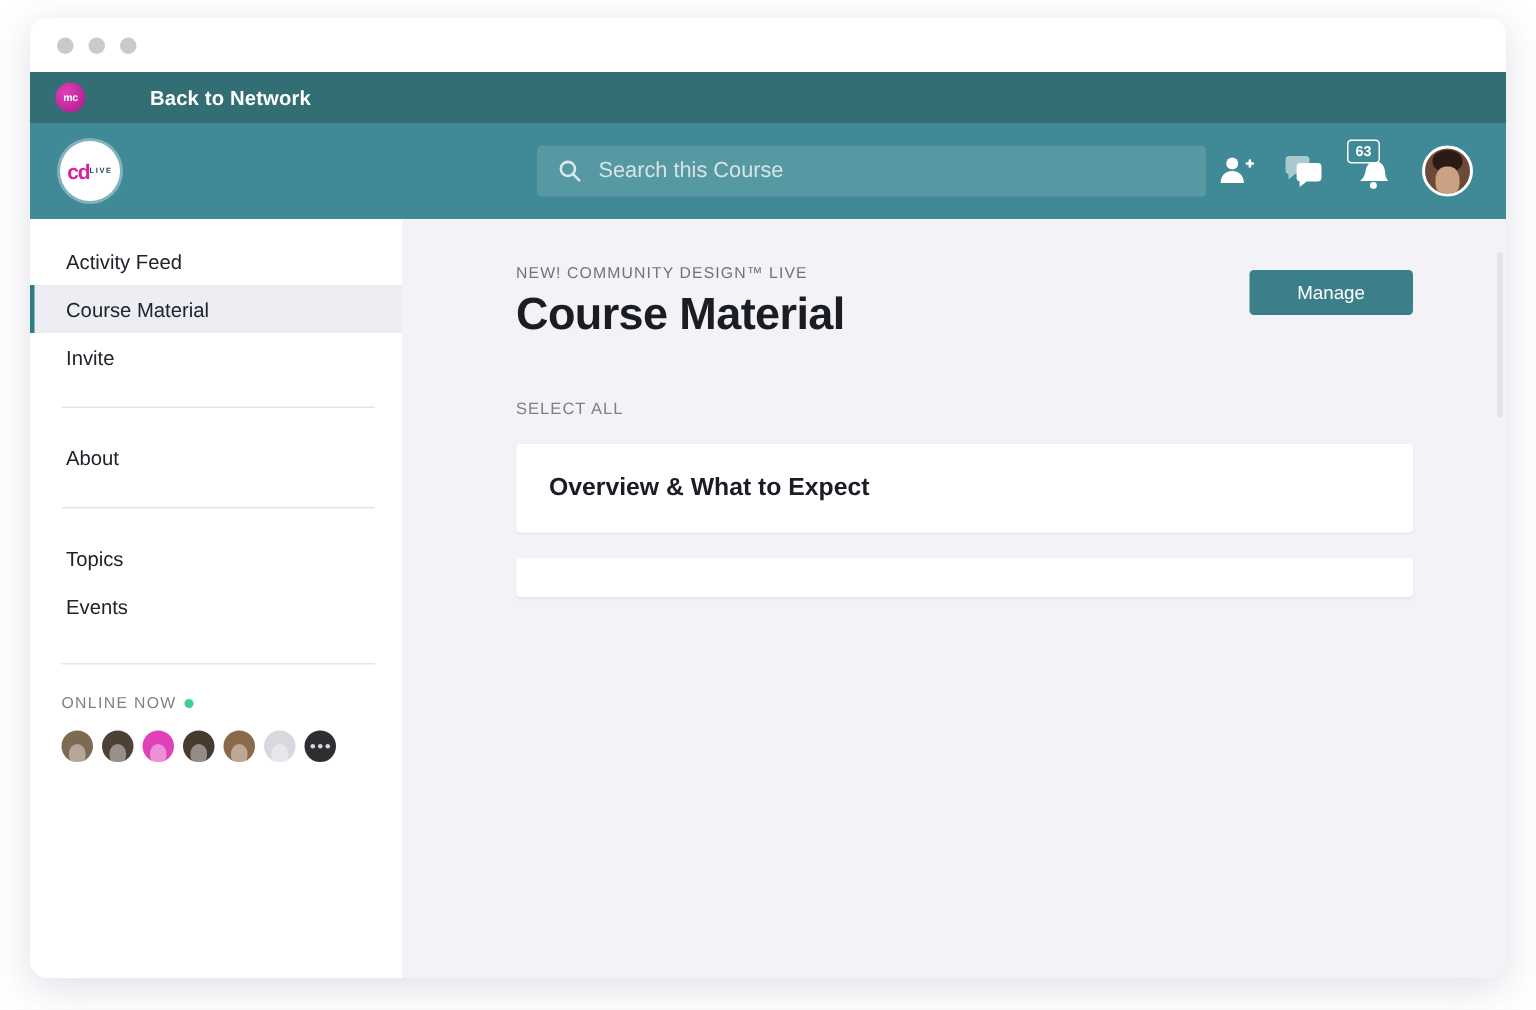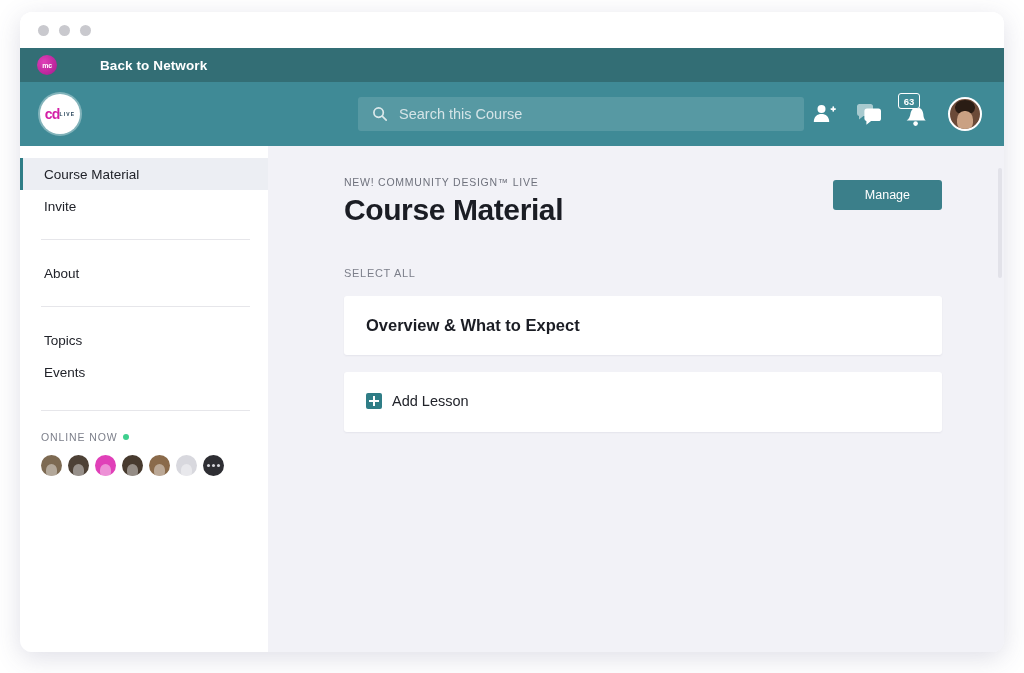--- a/index.html
+++ b/index.html
@@ -399,20 +399,23 @@
       </div>
 
       <div class="brand-bar">
         <div class="cd-logo">
           <span class="cd">cd</span>
           <span class="live">LIVE</span>
         </div>
       </div>
 
       <div class="nav">
+        <div class="nav-item">
+          <span>Activity Feed</span>
+        </div>
         <div class="nav-item active">
           <span>Course Material</span>
         </div>
         <div class="nav-item">
           <span>Invite</span>
         </div>
 
         <div class="nav-divider"></div>
 
         <div class="nav-item">
@@ -510,24 +513,20 @@
           <button class="manage-btn">Manage</button>
         </div>
 
         <div class="select-all">SELECT ALL</div>
 
         <div class="card section-row">
           <span>Overview &amp; What to Expect</span>
         </div>
 
         <div class="card add-card">
-          <div class="add-row">
-            <span class="plus-icon"></span>
-            <span>Add Lesson</span>
-          </div>
         </div>
 
       </div>
     </div>
 
     <div class="scroll-hint"></div>
   </div>
 </div>
 
 </body></html>

